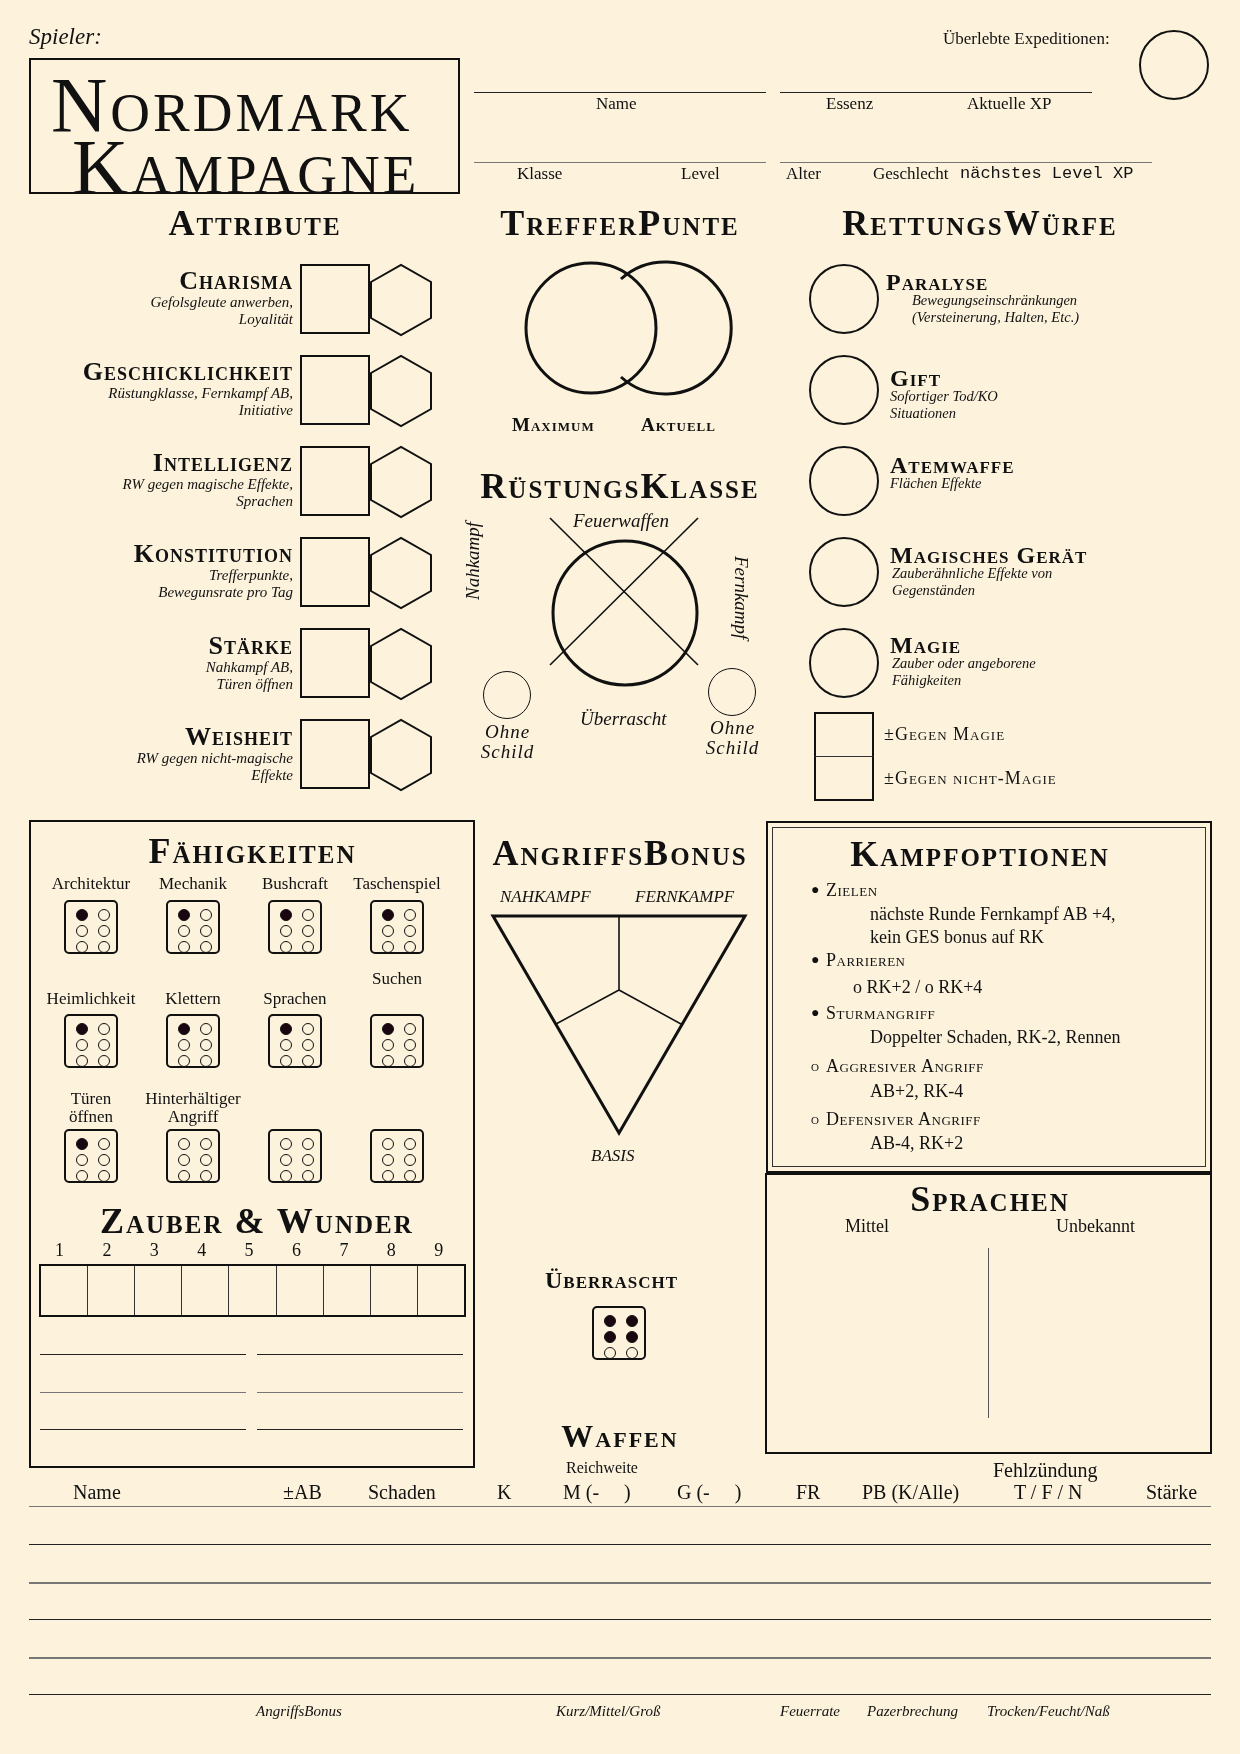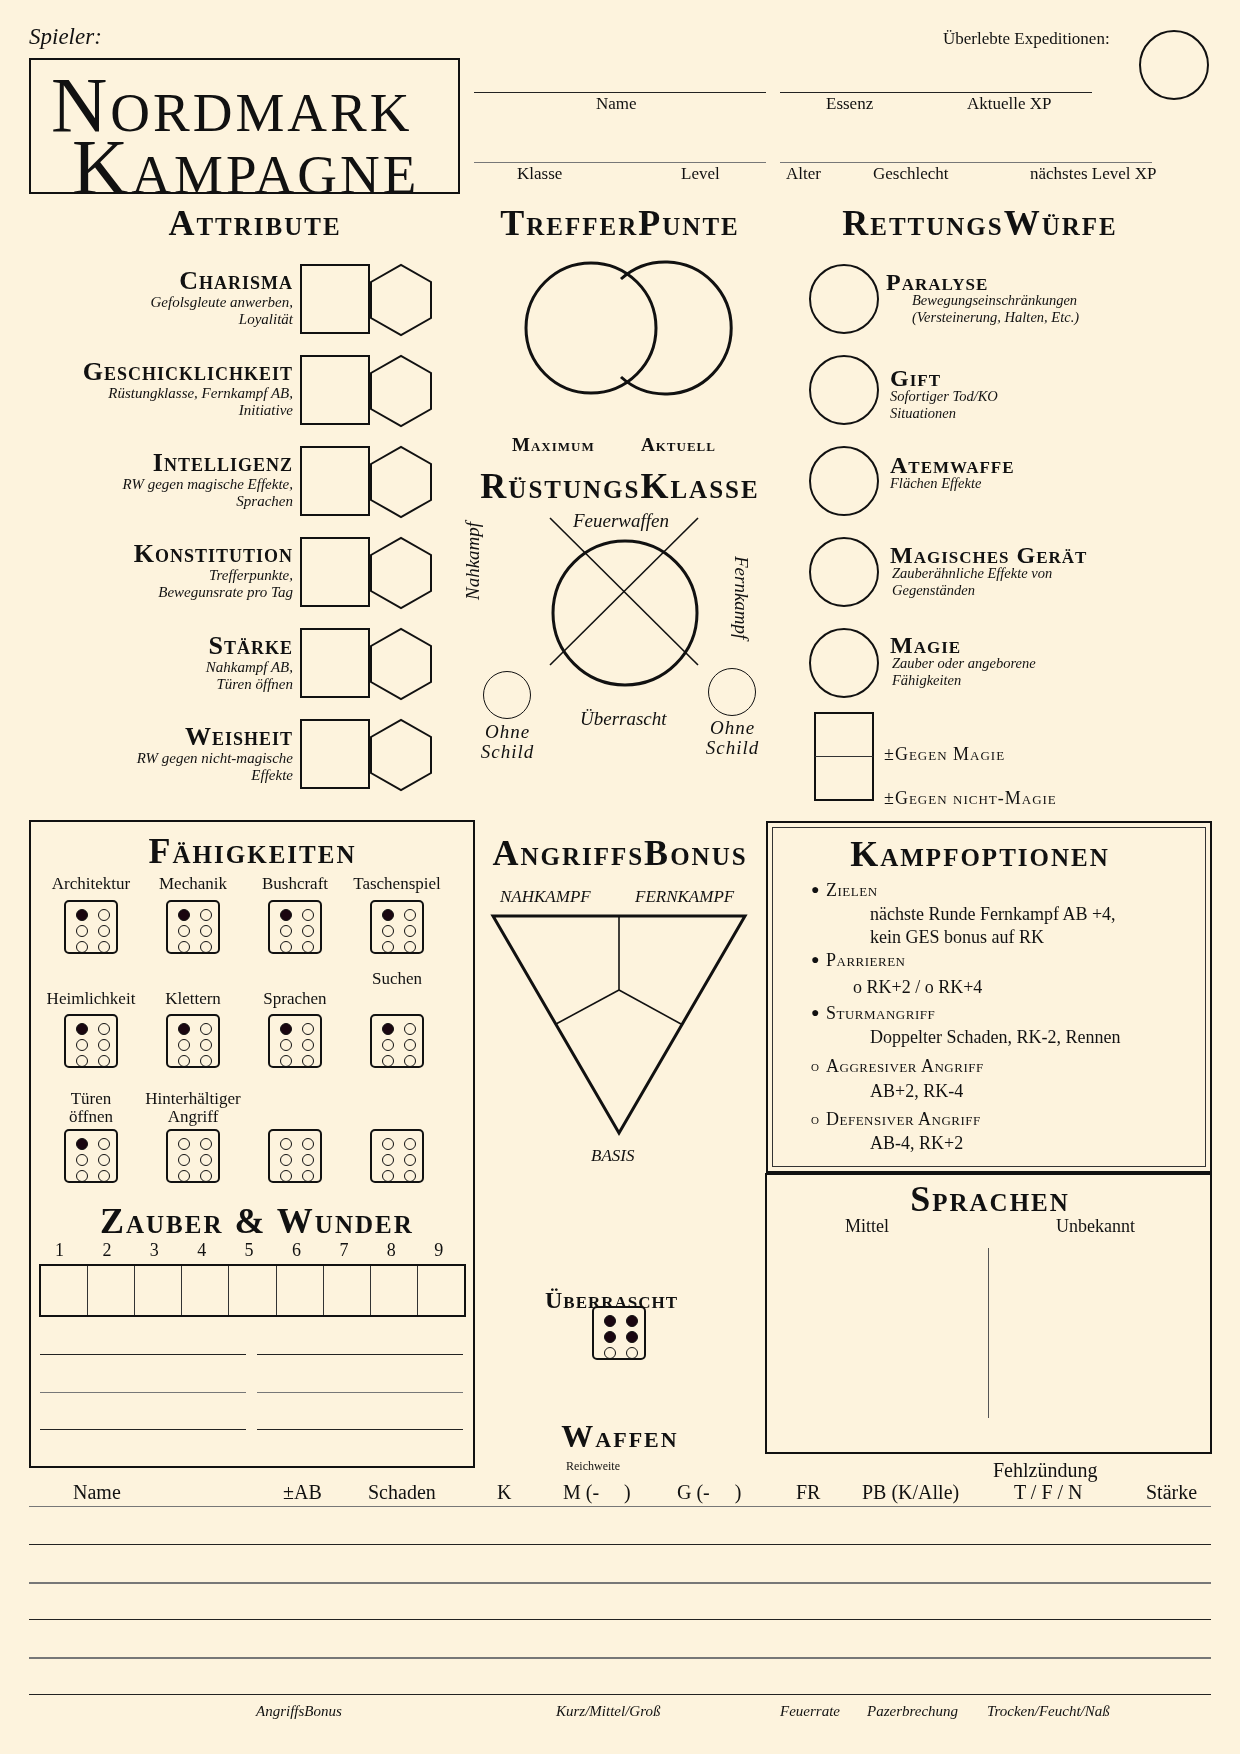--- a/index.html
+++ b/index.html
@@ -1,19 +1,19 @@
 <!DOCTYPE html>
 <html><head>
 <meta charset="utf-8">
 <style>
   html, body { margin: 0; padding: 0; }
   body { width: 1240px; height: 1754px; background: #fdf3dd; position: relative; overflow: hidden;
          font-family: "Liberation Serif", "DejaVu Serif", serif; color: #111; }
   .abs { position: absolute; }
-  .sc { font-variant: small-caps; letter-spacing: 1px; margin-top: 20px; }
+  .sc { font-variant: small-caps; letter-spacing: 1px; }
   .it { font-style: italic; }
   .hline { position: absolute; height: 0; border-top: 1.5px solid #222; }
   .hline.grey { border-top-color: #777; }
   .title-box { position: absolute; left: 29px; top: 58px; width: 431px; height: 136px; border: 2px solid #111; box-sizing: border-box; }
   .title-line { position: absolute; font-variant: small-caps; font-size: 78px; line-height: 1; letter-spacing: 3px; white-space: nowrap; }
   .section-title { position: absolute; font-variant: small-caps; font-weight: bold; font-size: 36px; letter-spacing: 2px; white-space: nowrap; text-align: center; }
   .field-label { position: absolute; font-size: 17px; white-space: nowrap; }
   .attr-name { position: absolute; right: 947px; font-variant: small-caps; font-weight: bold; font-size: 26px; letter-spacing: 1px; white-space: nowrap; text-align: right; line-height: 1; }
   .attr-desc { position: absolute; right: 947px; font-style: italic; font-size: 15px; line-height: 17px; text-align: right; white-space: pre-line; }
   .attr-box { position: absolute; left: 300px; width: 70px; height: 70px; border: 2.5px solid #111; box-sizing: border-box; }
@@ -49,21 +49,21 @@
 <div class="field-label" style="left:596px; top:94px;">Name</div>
 <div class="field-label" style="left:826px; top:94px;">Essenz</div>
 <div class="field-label" style="left:967px; top:94px;">Aktuelle XP</div>
 
 <div class="hline grey" style="left:474px; top:162px; width:292px;"></div>
 <div class="hline grey" style="left:780px; top:162px; width:372px;"></div>
 <div class="field-label" style="left:517px; top:164px;">Klasse</div>
 <div class="field-label" style="left:681px; top:164px;">Level</div>
 <div class="field-label" style="left:786px; top:164px;">Alter</div>
 <div class="field-label" style="left:873px; top:164px;">Geschlecht</div>
-<div class="field-label" style="left:1030px; top:164px;">nächstes Level XP</div>
+<div class="field-label" style="left:960px; top:164px;font-family:Liberation Mono, monospace;">nächstes Level XP</div>
 
 <div class="section-title" style="left:150px; top:202px; width:210px;">Attribute</div>
 
 <div>
   <div class="attr-name" style="top:268px;">Charisma</div>
   <div class="attr-desc" style="top:294px;">Gefolsgleute anwerben,
 Loyalität</div>
   <div class="attr-box" style="top:264px;"></div>
   <svg class="hex" style="top:264px;" viewBox="0 0 64 72">
       <polygon points="2,18 32,1 62,18 62,54 32,71 2,54" fill="none" stroke="#111" stroke-width="2"></polygon>
@@ -377,21 +377,21 @@
   <div class="opt-body" style="left:870px; top:1132px;">AB-4, RK+2</div>
 </div>
 
 <div class="panel" style="left:765px; top:1173px; width:447px; height:281px;"></div>
 <div class="section-title" style="left:880px; top:1178px; width:220px;">Sprachen</div>
 <div class="abs" style="left:845px; top:1216px; font-size:18px;">Mittel</div>
 <div class="abs" style="left:1056px; top:1216px; font-size:18px;">Unbekannt</div>
 <div class="abs" style="left:988px; top:1248px; width:0; height:170px; border-left:1.2px solid #555;"></div>
 
 <div class="section-title" style="left:540px; top:1418px; width:160px; font-size:32px;">Waffen</div>
-<div class="abs" style="left:566px; top:1459px; font-size:12px;">Reichweite</div>
+<div class="abs" style="left:566px; top:1459px; font-size:16px;">Reichweite</div>
 <div class="abs" style="left:993px; top:1459px; font-size:20px;">Fehlzündung</div>
 
 <div class="wcol" style="left:73px; top:1481px;">Name</div>
 <div class="wcol" style="left:283px; top:1481px;">±AB</div>
 <div class="wcol" style="left:368px; top:1481px;">Schaden</div>
 <div class="wcol" style="left:497px; top:1481px;">K</div>
 <div class="wcol" style="left:563px; top:1481px; white-space:pre;">M (-     )</div>
 <div class="wcol" style="left:677px; top:1481px; white-space:pre;">G (-     )</div>
 <div class="wcol" style="left:796px; top:1481px;">FR</div>
 <div class="wcol" style="left:862px; top:1481px;">PB (K/Alle)</div>

